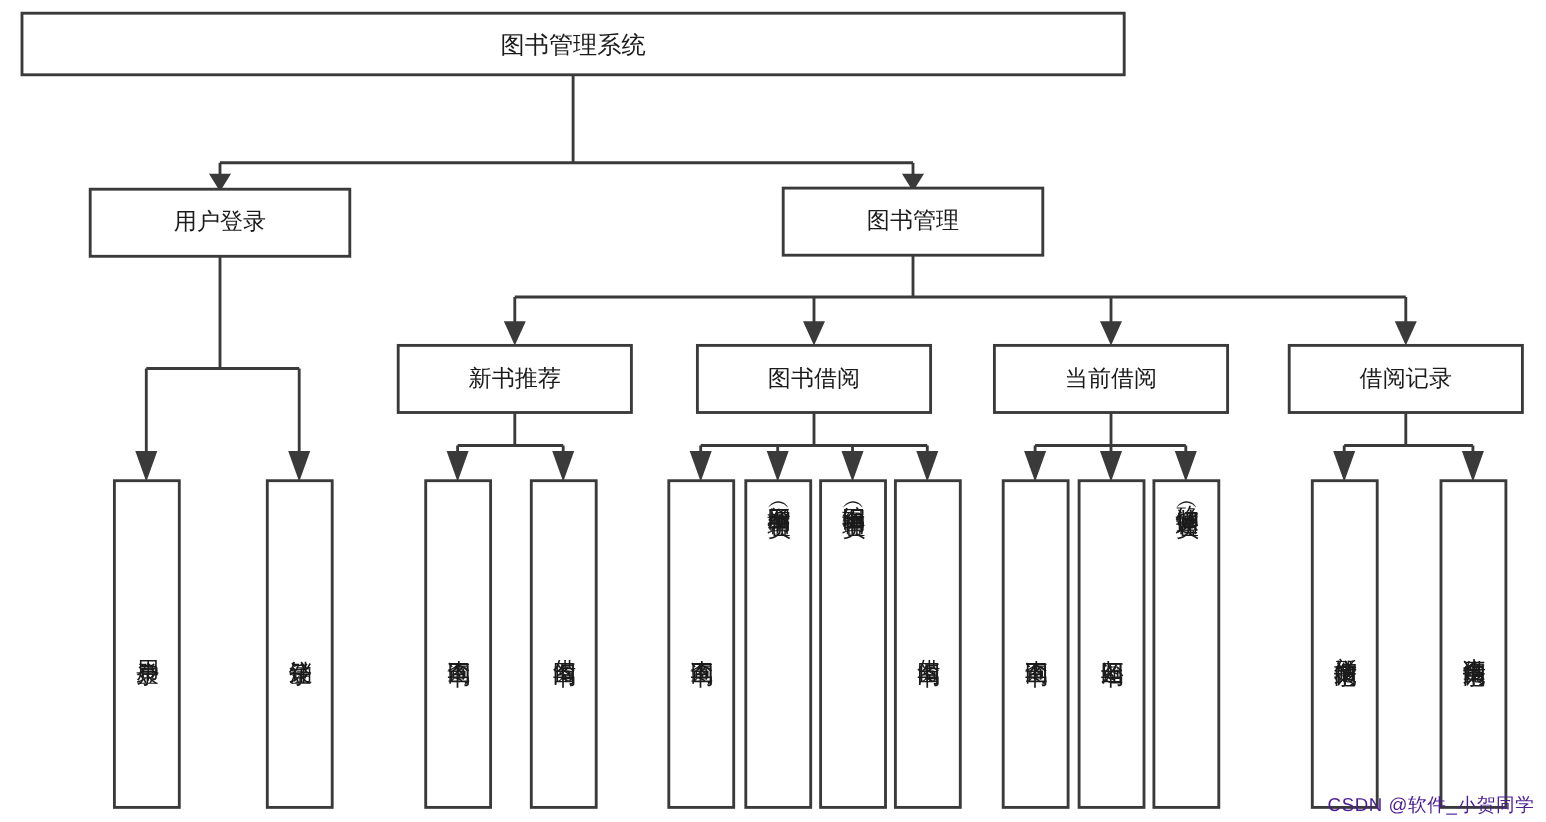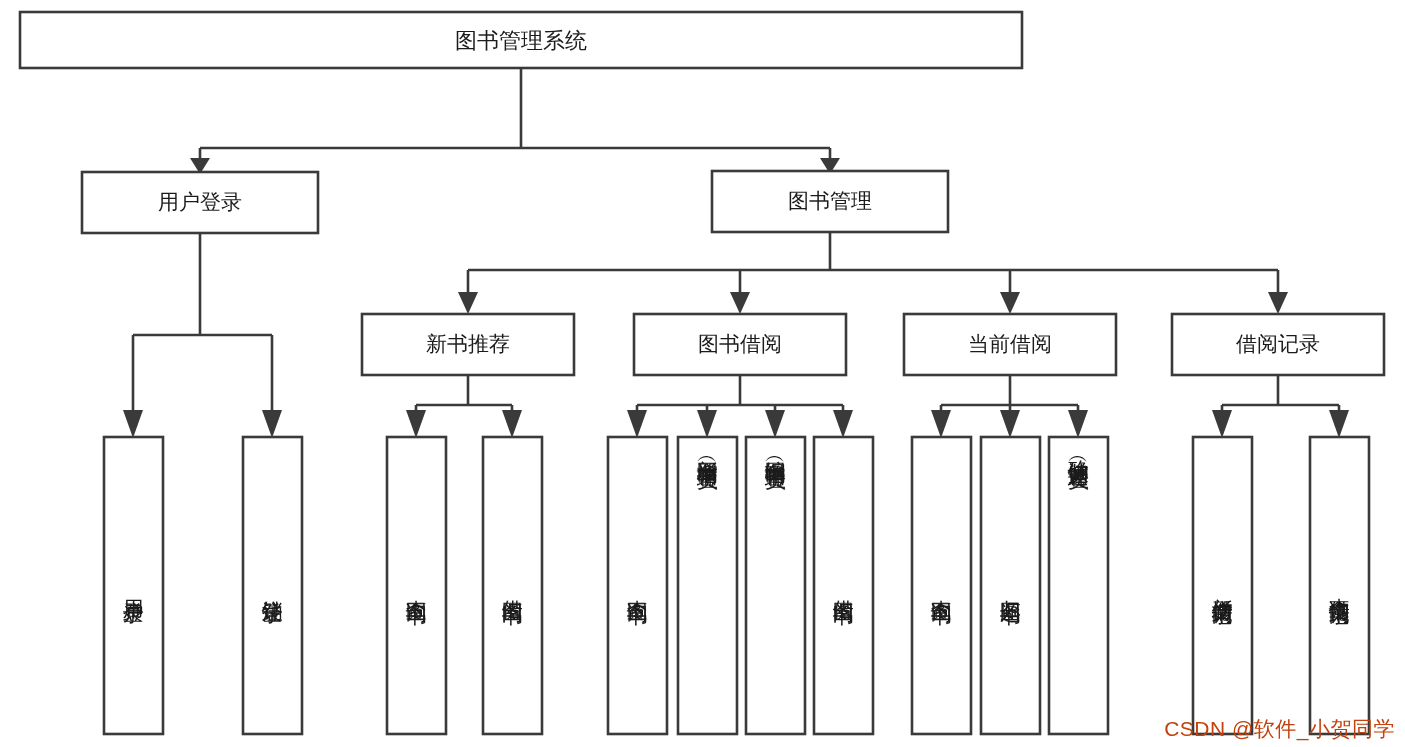--- a/index.html
+++ b/index.html
@@ -70,22 +70,22 @@
   .leaf-label.align-top {
     justify-content: flex-start;
     padding-top: 6px;
     box-sizing: border-box;
   }
   .watermark {
     position: absolute;
     right: 10px;
     bottom: 4px;
     font-family: "Liberation Sans", "DejaVu Sans", sans-serif;
-    font-size: 21px;
-    color: #c2410c;
+    font-size: 17px;
+    color: #4c1d95;
     letter-spacing: 0.5px;
     white-space: nowrap;
   }
 </style>
 </head>
 <body>
 
 <div id="diagram-root">
 
   <svg class="diagram-canvas" viewBox="0 0 1405 747" xmlns="http://www.w3.org/2000/svg">

